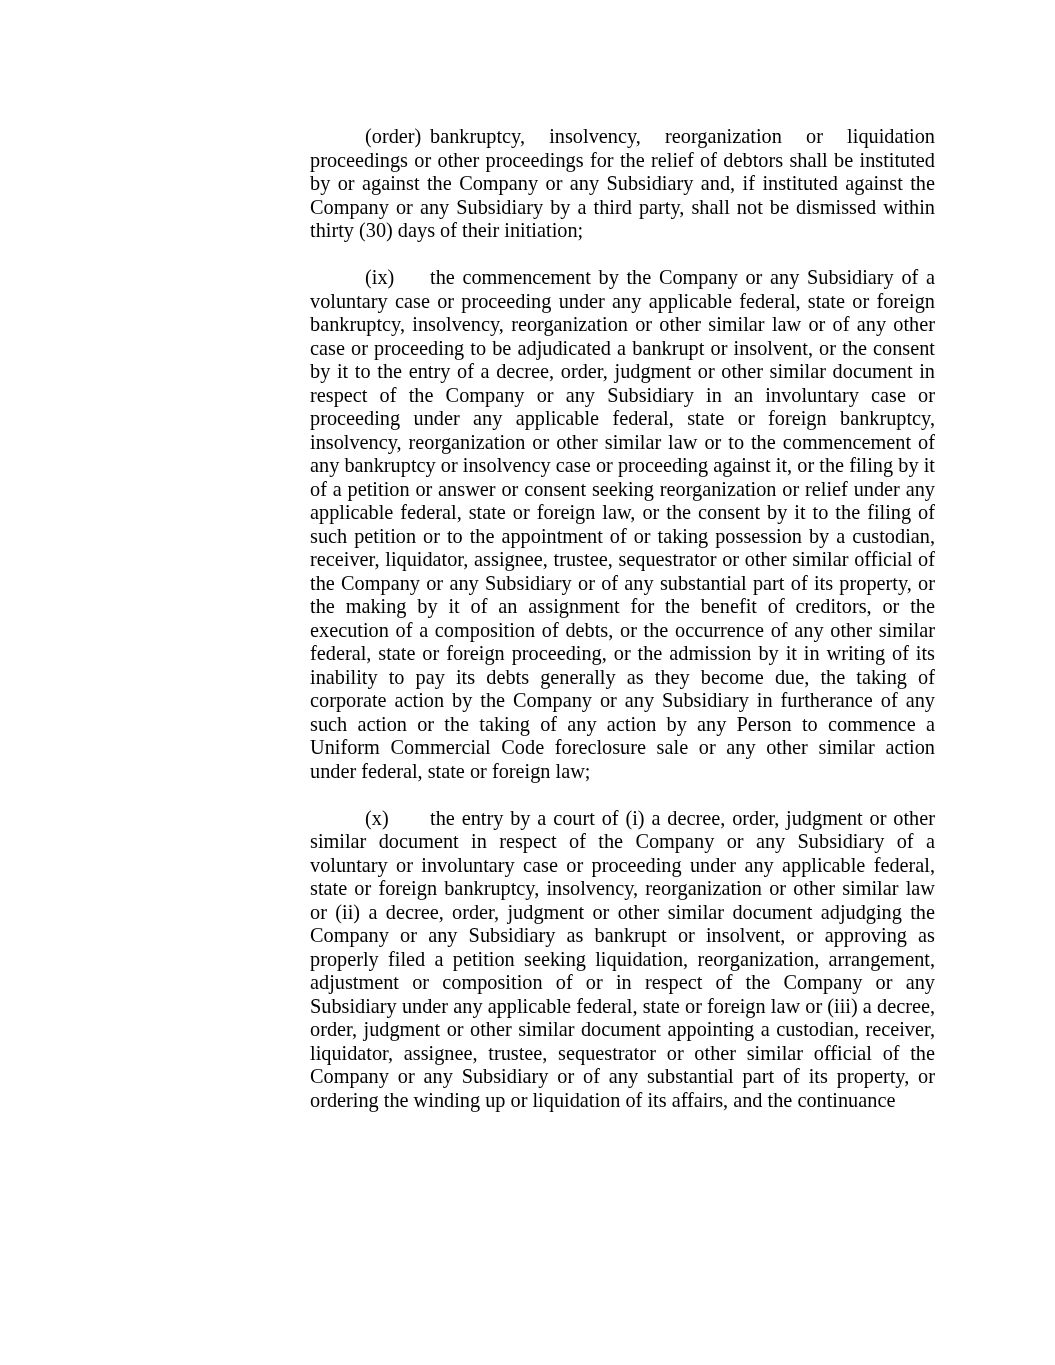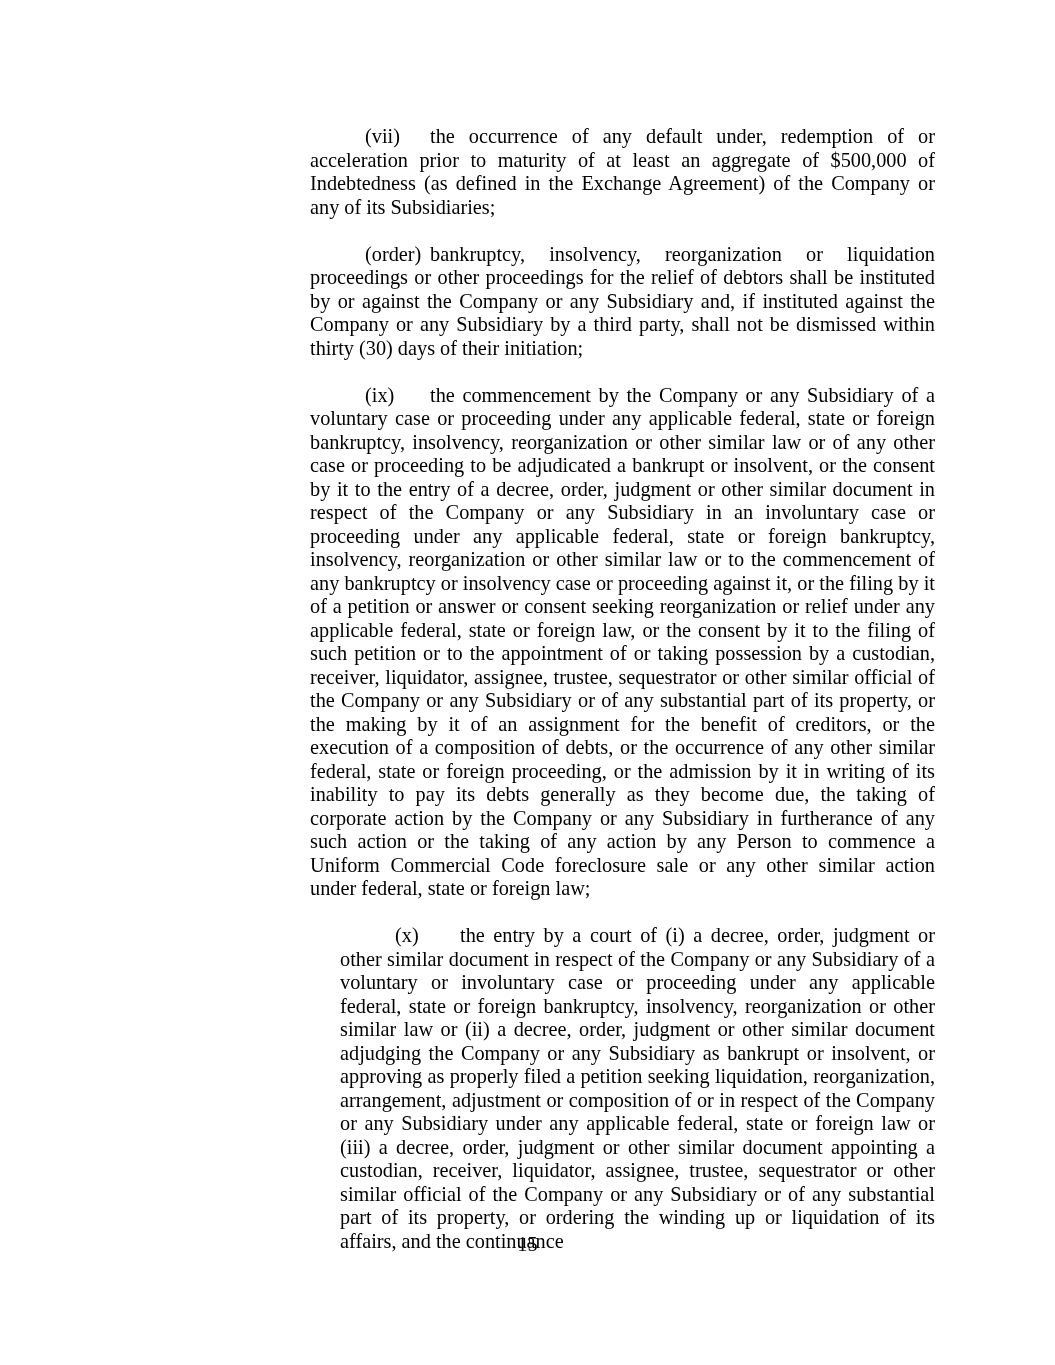--- a/index.html
+++ b/index.html
@@ -28,21 +28,20 @@
     font-size: 20.3px;
     line-height: 23.5px;
     text-align: justify;
   }
   .para {
     margin: 0 0 23.5px 0;
     text-indent: 55px;
   }
   .para:last-child {
     margin-bottom: 0;
-    margin-left: 30px;
   }
   .plabel {
     display: inline-block;
     width: 65px;
     text-indent: 0;
   }
   .page-number {
     position: absolute;
     top: 1233px;
     left: 0;
@@ -50,19 +49,17 @@
     text-align: center;
     font-size: 20.3px;
     line-height: 23.5px;
   }
 </style>
 </head>
 <body>
 
 <div class="doc-page">
   <div class="content">
-    <p class="para"><span class="plabel">(vii)</span><span>the occurrence of any default under, redemption of or acceleration prior to maturity of at least an aggregate of $500,000 of Indebtedness (as defined in the Exchange Agreement) of the Company or any of its Subsidiaries;</span></p>
     <p class="para"><span class="plabel">(order)</span><span>bankruptcy, insolvency, reorganization or liquidation proceedings or other proceedings for the relief of debtors shall be instituted by or against the Company or any Subsidiary and, if instituted against the Company or any Subsidiary by a third party, shall not be dismissed within thirty (30) days of their initiation;</span></p>
     <p class="para"><span class="plabel">(ix)</span><span>the commencement by the Company or any Subsidiary of a voluntary case or proceeding under any applicable federal, state or foreign bankruptcy, insolvency, reorganization or other similar law or of any other case or proceeding to be adjudicated a bankrupt or insolvent, or the consent by it to the entry of a decree, order, judgment or other similar document in respect of the Company or any Subsidiary in an involuntary case or proceeding under any applicable federal, state or foreign bankruptcy, insolvency, reorganization or other similar law or to the commencement of any bankruptcy or insolvency case or proceeding against it, or the filing by it of a petition or answer or consent seeking reorganization or relief under any applicable federal, state or foreign law, or the consent by it to the filing of such petition or to the appointment of or taking possession by a custodian, receiver, liquidator, assignee, trustee, sequestrator or other similar official of the Company or any Subsidiary or of any substantial part of its property, or the making by it of an assignment for the benefit of creditors, or the execution of a composition of debts, or the occurrence of any other similar federal, state or foreign proceeding, or the admission by it in writing of its inability to pay its debts generally as they become due, the taking of corporate action by the Company or any Subsidiary in furtherance of any such action or the taking of any action by any Person to commence a Uniform Commercial Code foreclosure sale or any other similar action under federal, state or foreign law;</span></p>
     <p class="para"><span class="plabel">(x)</span><span>the entry by a court of (i) a decree, order, judgment or other similar document in respect of the Company or any Subsidiary of a voluntary or involuntary case or proceeding under any applicable federal, state or foreign bankruptcy, insolvency, reorganization or other similar law or (ii) a decree, order, judgment or other similar document adjudging the Company or any Subsidiary as bankrupt or insolvent, or approving as properly filed a petition seeking liquidation, reorganization, arrangement, adjustment or composition of or in respect of the Company or any Subsidiary under any applicable federal, state or foreign law or (iii) a decree, order, judgment or other similar document appointing a custodian, receiver, liquidator, assignee, trustee, sequestrator or other similar official of the Company or any Subsidiary or of any substantial part of its property, or ordering the winding up or liquidation of its affairs, and the continuance</span></p>
   </div>
-  <div class="page-number">15</div>
 </div>
 
 </body></html>

